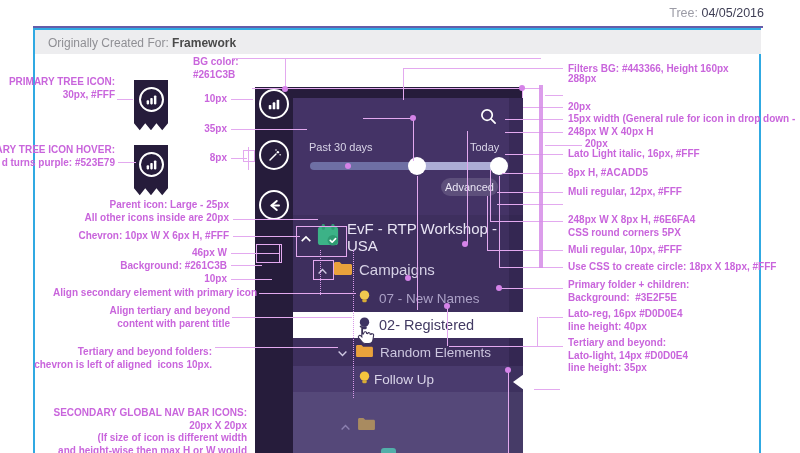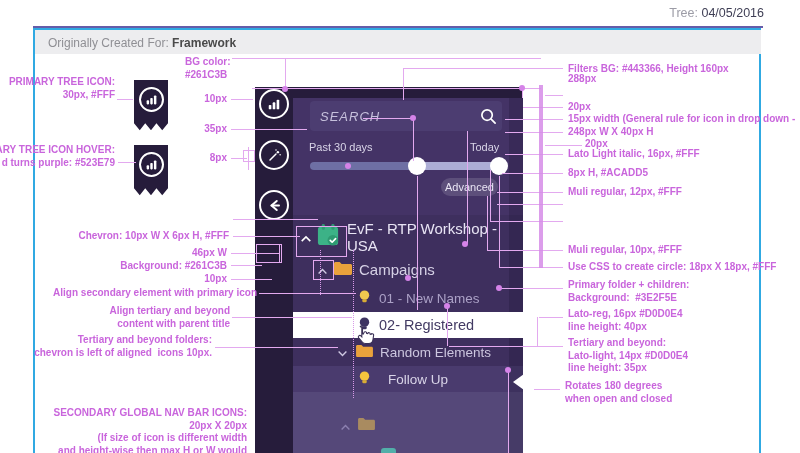--- a/index.html
+++ b/index.html
@@ -123,21 +123,20 @@
   </div>
   <div class="navico circ" style="top:190px">
     <svg width="15" height="15" viewBox="0 0 20 20">
         <path d="M13 4 L6 10 L13 16" stroke="#fff" stroke-width="2.6" fill="none" stroke-linecap="round" stroke-linejoin="round"></path>
         <line x1="6" y1="10" x2="16" y2="10" stroke="#fff" stroke-width="2.6" stroke-linecap="round"></line>
       </svg>
   </div>
 
   <div class="filters"></div>
   <div class="treebg"></div>
-  <input class="search" placeholder="SEARCH" style="">
   <svg class="abs" style="left:480px;top:108px;z-index:5" width="17" height="17" viewBox="0 0 18 18">
     <circle cx="7.5" cy="7.5" r="5.5" stroke="#fff" stroke-width="1.8" fill="none"></circle>
     <line x1="11.8" y1="11.8" x2="16" y2="16" stroke="#fff" stroke-width="1.8" stroke-linecap="round"></line>
   </svg>
   <div class="rlabel" style="left:309px">Past 30 days</div>
   <div class="rlabel" style="left:470px">Today</div>
   <div class="trackA"></div>
   <div class="trackB"></div>
   <div class="handle" style="left:408px"></div>
   <div class="handle" style="left:490px"></div>
@@ -170,21 +169,21 @@
         </svg></span>
     <span style="margin-left:6px">Campaigns</span>
   </div>
 
   <div class="trow" style="top:284px;height:28px;font-size:13.5px;color:#ABA1C6">
     <span style="margin-left:64px">
       <svg width="15" height="16" viewBox="0 0 16 17">
           <circle cx="8" cy="6.5" r="5" fill="#F0C84F"></circle>
           <rect x="5.6" y="11" width="4.8" height="3" rx="1.2" fill="#D8AC35"></rect>
         </svg></span>
-    <span style="margin-left:7px">01 - New Names</span>
+    <span style="margin-left:7px">07 - New Names</span>
   </div>
 
   <div class="trow" style="top:312px;height:26px;background:#fff;font-size:14.5px;color:#423A63">
     <span style="margin-left:64px">
       <svg width="15" height="16" viewBox="0 0 16 17">
           <circle cx="8" cy="6.5" r="5" fill="#3E3462"></circle>
           <rect x="5.6" y="11" width="4.8" height="3" rx="1.2" fill="#3E3462"></rect>
         </svg></span>
     <span style="margin-left:7px">02- Registered</span>
   </div>
@@ -203,21 +202,21 @@
         </svg></span>
     <span style="margin-left:6px">Random Elements</span>
   </div>
 
   <div class="trow" style="top:366px;height:26px;background:#4A3B6E;font-size:13.5px;color:#D9D4E8">
     <span style="margin-left:64px">
       <svg width="15" height="16" viewBox="0 0 16 17">
           <circle cx="8" cy="6.5" r="5" fill="#F5C53D"></circle>
           <rect x="5.6" y="11" width="4.8" height="3" rx="1.2" fill="#D8AC35"></rect>
         </svg></span>
-    <span style="margin-left:16px">Follow Up</span>
+    <span style="margin-left:2px">Follow Up</span>
   </div>
 
   <div class="abs" style="left:293px;top:392px;width:230px;height:61px;background:#554879;z-index:3"></div>
   <div class="trow" style="top:410px;height:30px;color:#9C91BE">
     <span class="chev" style="margin-left:47px">
       <svg width="11" height="7" viewBox="0 0 14 9">
           <path d="M2 7 L7 2 L12 7" stroke="#8C80B0" stroke-width="1.8" fill="none"></path>
         </svg></span>
     <span style="margin-left:6px">
       <svg width="19" height="15" viewBox="0 0 20 16">
@@ -225,61 +224,63 @@
         </svg></span>
   </div>
   <div class="teal"></div>
 
   <div class="shade" style="top:98px;height:214px"></div>
   <div class="shade" style="top:338px;height:115px"></div>
   <div class="tri"></div>
 
   <div class="ann ra" style="right:685px;top:76px">PRIMARY TREE ICON:
 30px, #FFF</div>
-  <div class="ann" style="left:185px;top:56px">BG color:
+  <div class="ann" style="left:193px;top:56px">BG color:
 #261C3B</div>
   <div class="ann ra" style="right:573px;top:93px">10px</div>
   <div class="ann ra" style="right:573px;top:123px">35px</div>
   <div class="ann ra" style="right:573px;top:152px">8px</div>
   <div class="ann ra" style="right:685px;top:144px">ARY TREE ICON HOVER:
 d turns purple: #523E79</div>
+  <div class="ann ra" style="right:571px;top:199px">Parent icon: Large - 25px
+All other icons inside are 20px</div>
   <div class="ann ra" style="right:571px;top:230px">Chevron: 10px W X 6px H, #FFF</div>
   <div class="ann ra" style="right:573px;top:247px">46px W
 Background: #261C3B</div>
   <div class="ann ra" style="right:573px;top:273px">10px</div>
   <div class="ann ra" style="right:570px;top:305px">Align tertiary and beyond
 content with parent title</div>
   <div class="ann ra" style="right:543px;top:287px">Align secondary element with primary icon</div>
-  <div class="ann ra" style="right:588px;top:334px">Tertiary and beyond folders:
+  <div class="ann ra" style="right:588px;top:346px">Tertiary and beyond folders:
 chevron is left of aligned  icons 10px.</div>
   <div class="ann ra" style="right:553px;top:407px">SECONDARY GLOBAL NAV BAR ICONS:
 20px X 20px
 (If size of icon is different width
 and height-wise then max H or W would</div>
 
   <div class="ann" style="left:568px;top:63px">Filters BG: #443366, Height 160px</div>
   <div class="ann" style="left:568px;top:73px">288px</div>
   <div class="ann" style="left:568px;top:101px">20px</div>
   <div class="ann" style="left:568px;top:113px">15px width (General rule for icon in drop down -</div>
   <div class="ann" style="left:568px;top:126px">248px W X 40px H</div>
   <div class="ann" style="left:585px;top:138px">20px</div>
   <div class="ann" style="left:568px;top:148px">Lato Light italic, 16px, #FFF</div>
   <div class="ann" style="left:568px;top:167px">8px H, #ACADD5</div>
   <div class="ann" style="left:568px;top:186px">Muli regular, 12px, #FFF</div>
+  <div class="ann" style="left:568px;top:214px">248px W X 8px H, #6E6FA4
+CSS round corners 5PX</div>
   <div class="ann" style="left:568px;top:244px">Muli regular, 10px, #FFF</div>
   <div class="ann" style="left:568px;top:261px">Use CSS to create circle: 18px X 18px, #FFF</div>
   <div class="ann" style="left:568px;top:279px">Primary folder + children:
 Background:  #3E2F5E</div>
   <div class="ann" style="left:568px;top:308px">Lato-reg, 16px #D0D0E4
 line height: 40px</div>
   <div class="ann" style="left:568px;top:337px">Tertiary and beyond:
 Lato-light, 14px #D0D0E4
 line height: 35px</div>
-  <div class="ann" style="left:565px;top:380px">Rotates 180 degrees
-when open and closed</div>
 
   <div class="hl" style="left:232px;top:58px;width:309px"></div>
   <div class="hl" style="left:403px;top:68px;width:160px"></div>
   <div class="hl" style="left:252px;top:88px;width:289px"></div>
   <div class="hl" style="left:117px;top:99px;width:16px"></div>
   <div class="hl" style="left:231px;top:99px;width:22px"></div>
   <div class="hl" style="left:231px;top:129px;width:76px"></div>
   <div class="hl" style="left:231px;top:158px;width:16px"></div>
   <div class="hl" style="left:118px;top:162px;width:18px"></div>
   <div class="hl" style="left:363px;top:118px;width:50px"></div>

